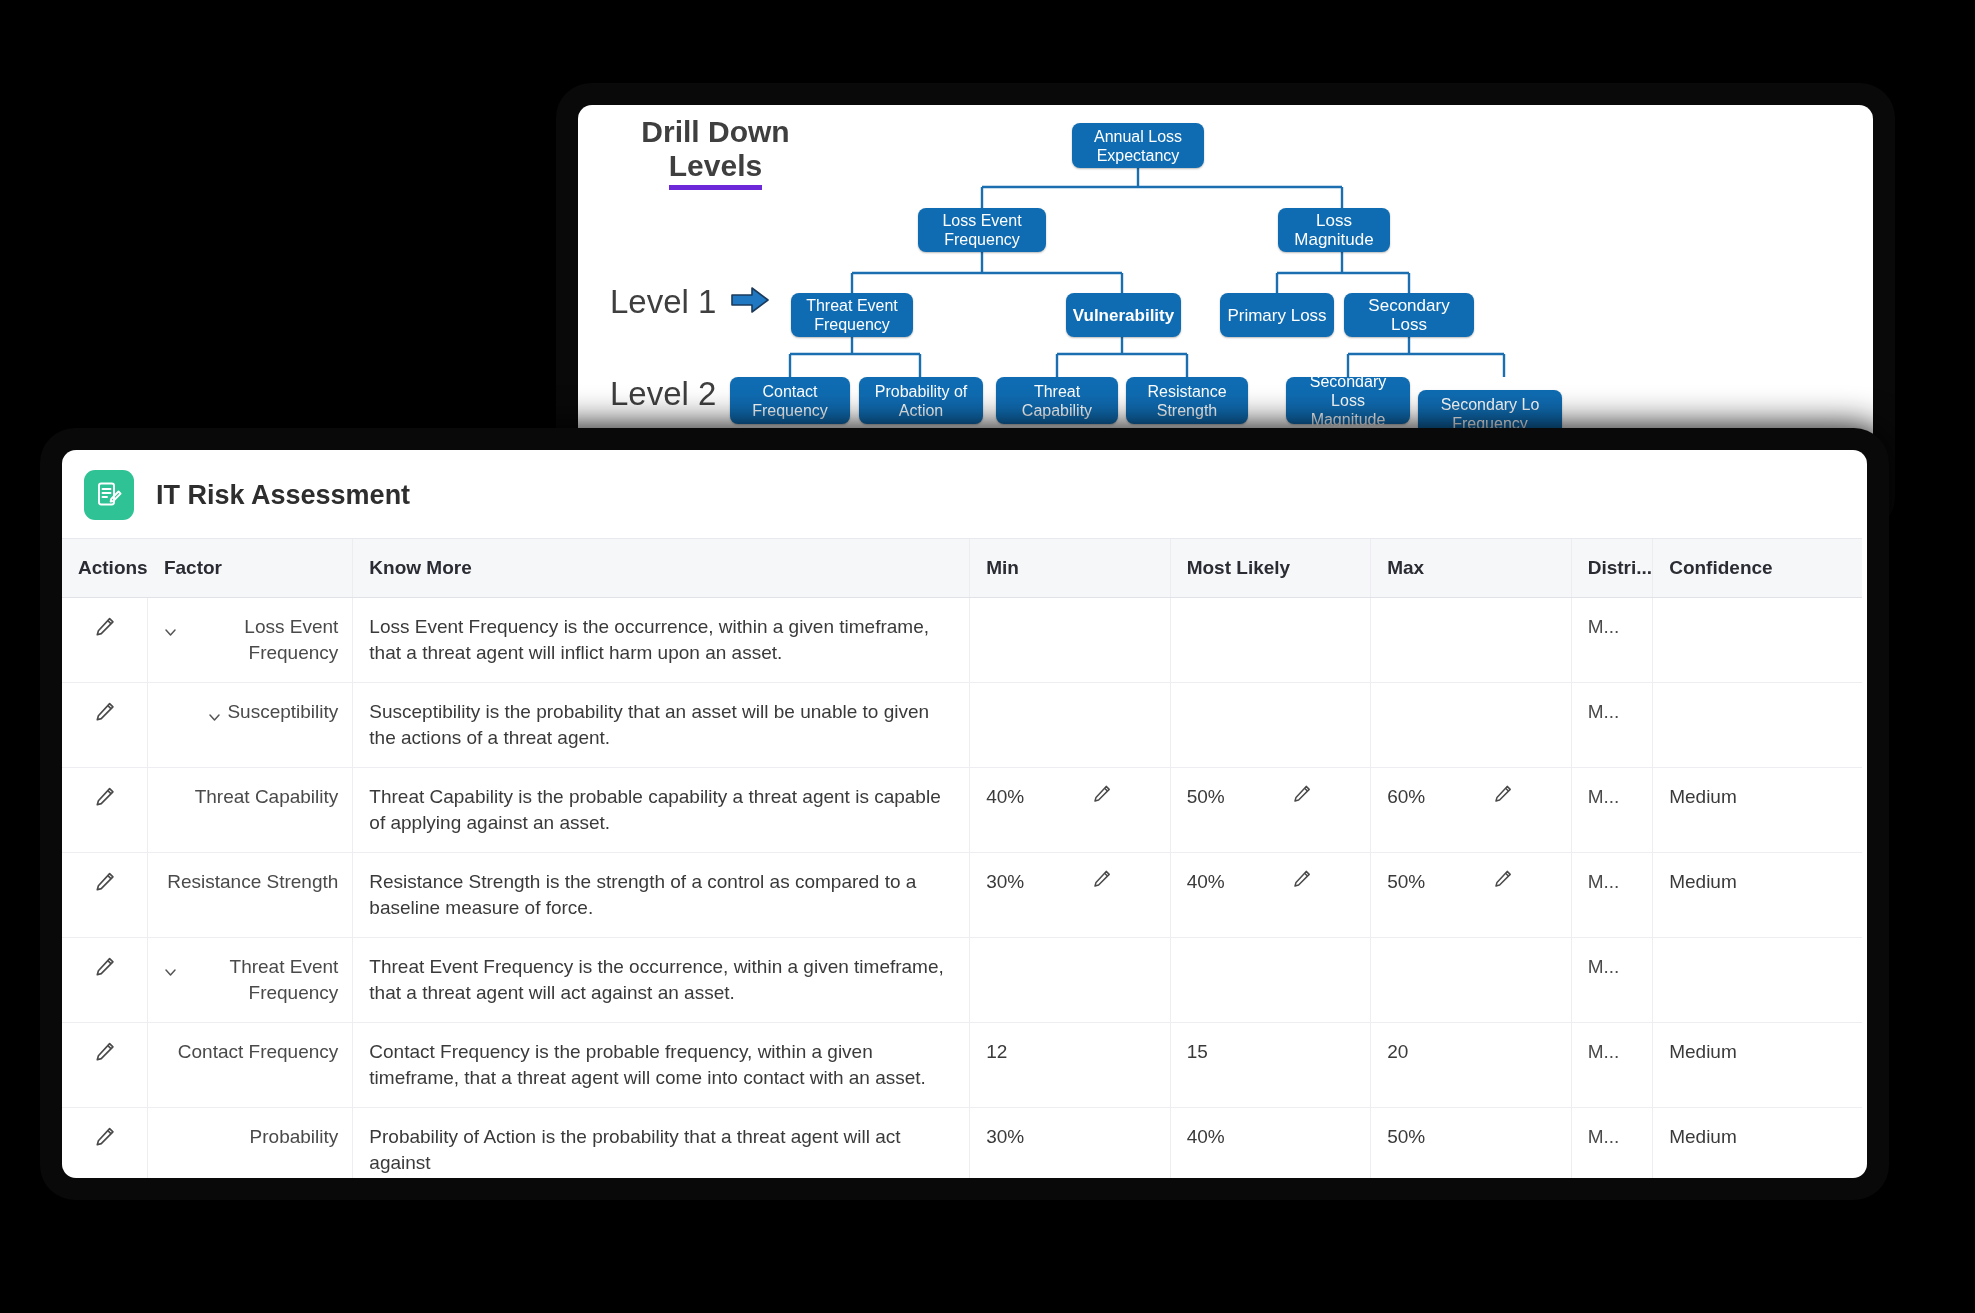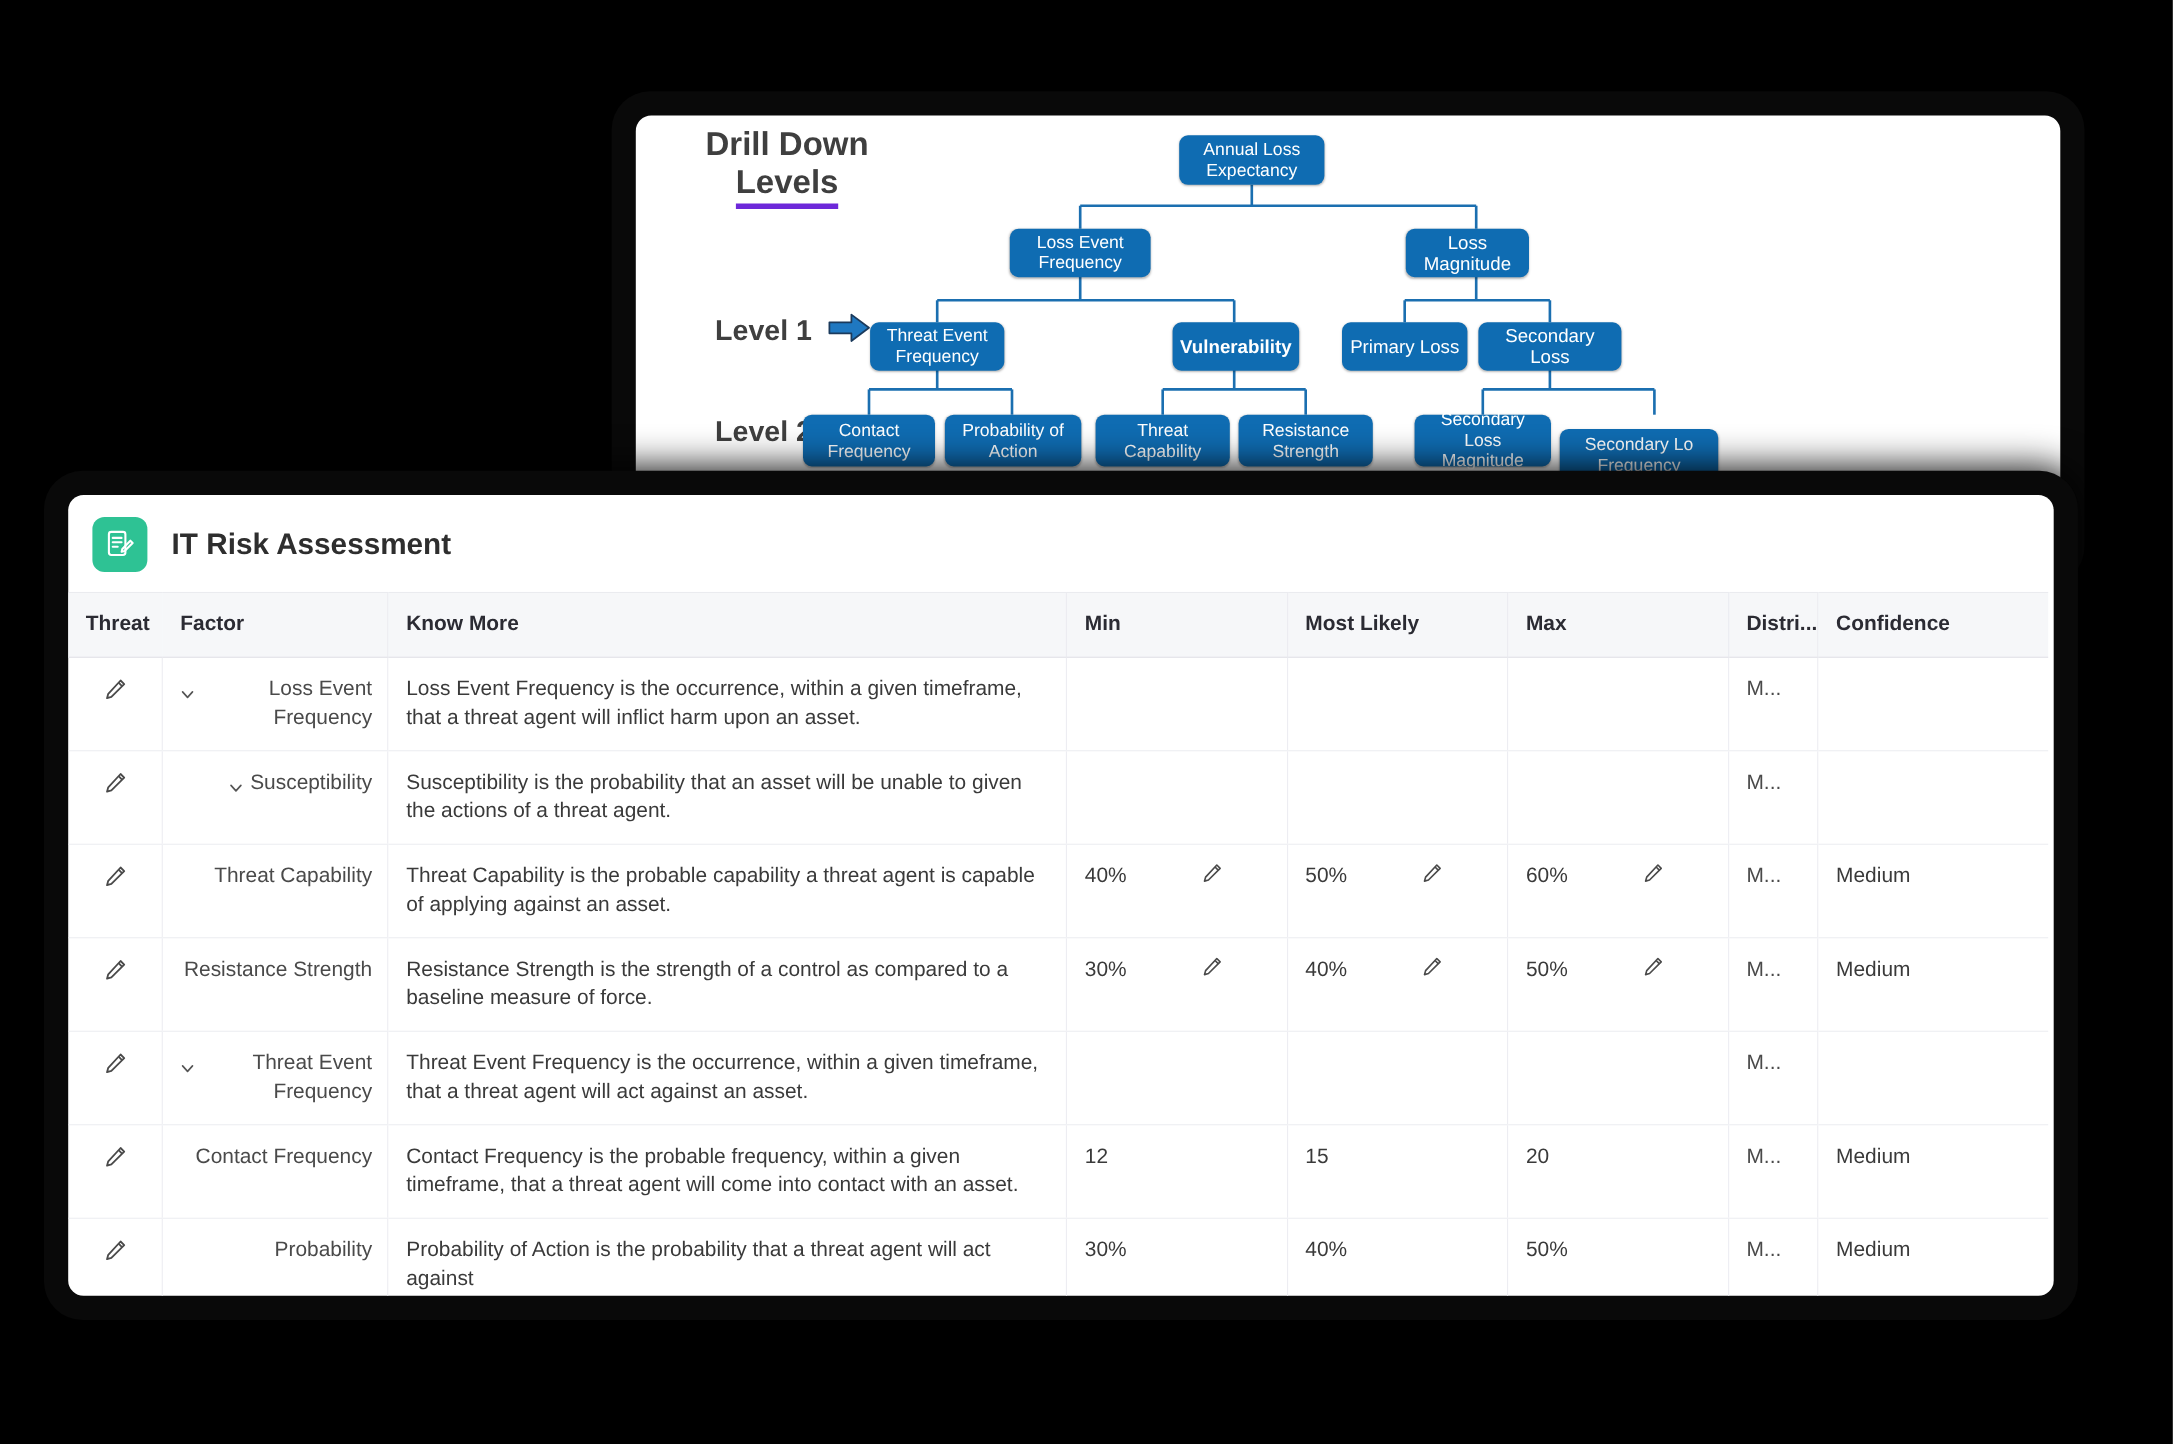--- a/index.html
+++ b/index.html
@@ -23,21 +23,21 @@
     z-index: 5;
   }
   #tree-title {
     position: absolute; left: 35px; top: 10px;
     width: 205px; text-align: center;
     color: #3f3f3f; font-weight: bold; font-size: 30px; line-height: 34px;
   }
   #tree-title .underline { border-bottom: 5px solid #6d28d9; padding-bottom: 2px; display:inline-block; }
 
   .level-row { position: absolute; display: flex; align-items: center; gap: 14px; }
-  .level-label { color: #3f3f3f; font-weight: bold; font-size: 26px; white-space: nowrap; margin-left: 40px; }
+  .level-label { color: #3f3f3f; font-weight: normal; font-size: 33px; white-space: nowrap; }
   .arrow-icon { display:block; }
 
   .node {
     position: absolute;
     background: #0f6cb2;
     color: #ffffff;
     border-radius: 8px;
     display: flex; align-items: center; justify-content: center;
     text-align: center;
     font-size: 16px; line-height: 19px;
@@ -143,21 +143,21 @@
             <col class="col-factor">
             <col class="col-know">
           <col class="col-min">
             <col class="col-ml">
             <col class="col-max">
           <col class="col-dist">
             <col class="col-conf">
         </colgroup>
         <thead>
           <tr>
-            <th>Threat</th>
+            <th>Actions</th>
             <th>Factor</th>
             <th class="sep">Know More</th>
             <th class="sep">Min</th>
             <th class="sep">Most Likely</th>
             <th class="sep">Max</th>
             <th class="sep">Distri...</th>
             <th class="sep">Confidence</th>
           </tr>
         </thead>
         <tbody id="table-body">

